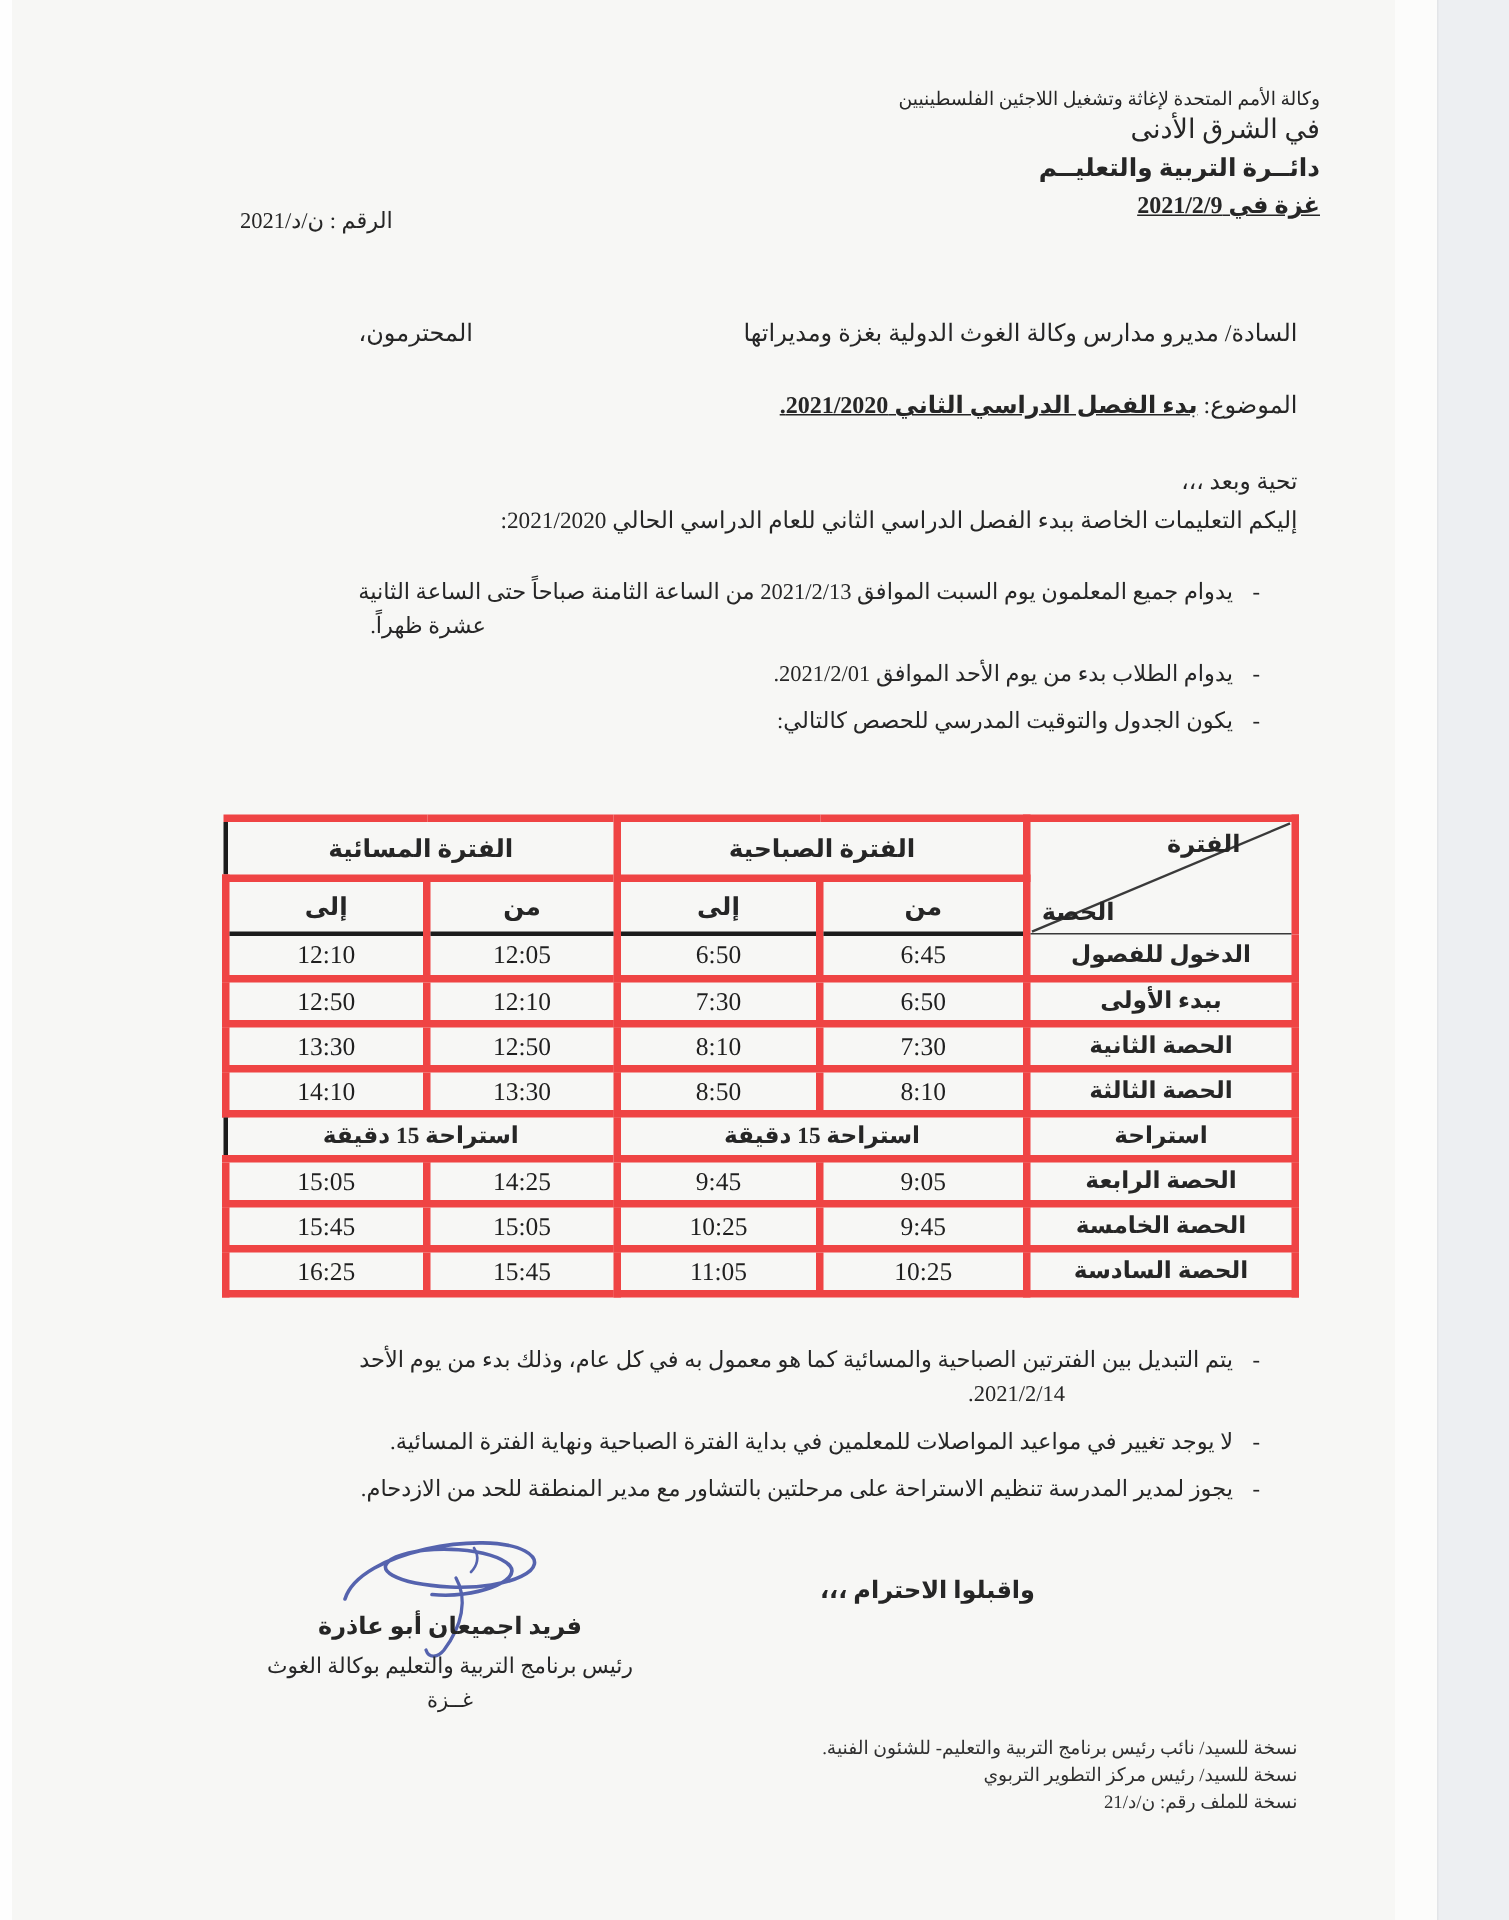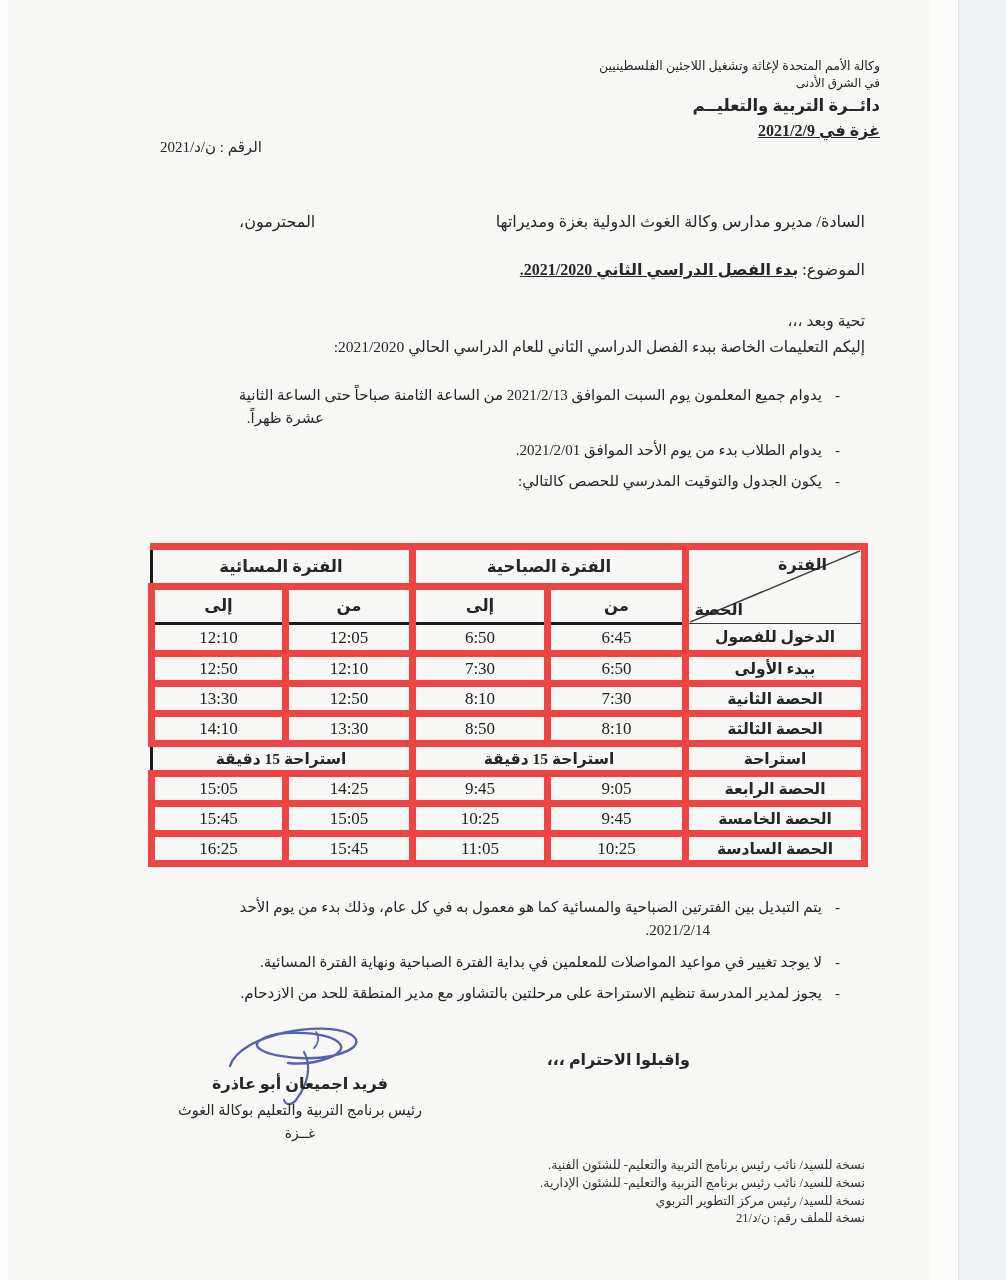--- a/index.html
+++ b/index.html
@@ -11,21 +11,21 @@
   }
   .edge-left  { position:absolute; left:0; top:0; width:8px;  height:1280px; background:#fefefe; }
   .edge-white { position:absolute; left:930px; top:0; width:28px; height:1280px; background:#fcfcfb; }
   .edge-band  { position:absolute; left:958px; top:0; width:48px; height:1280px; background:#edeff2; border-left:1px solid #e3e5e8; }
 
   .rtl { direction:rtl; }
 
   
   .letterhead { position:absolute; right:126px; top:58px; width:372px; text-align:right; }
   .lh-org1 { font-size:12.5px; letter-spacing:0; }
-  .lh-org2 { font-size:12px;  margin-top:2px; }
+  .lh-org2 { font-size:18px;  margin-top:2px; }
   .lh-dept { font-size:16.5px; font-weight:bold; margin-top:5px; }
   .lh-date { font-size:16px;  font-weight:bold; margin-top:5px; text-decoration:underline; display:inline-block; }
   .ref-no  { position:absolute; left:160px; top:138px; font-size:15px; }
 
   
   .addressee { position:absolute; right:141px; top:212px; width:626px; font-size:16px; display:flex; justify-content:space-between; }
   .subject   { position:absolute; right:141px; top:260px; font-size:16px;margin-left:17px; }
   .subject .subj-text { font-weight:bold; text-decoration:underline; }
 
   .greeting { position:absolute; right:141px; top:312px; font-size:15.5px; }
@@ -35,21 +35,21 @@
   .bullets { position:absolute; right:166px; top:384px; width:742px; }
   .bullet  { display:flex; gap:13px; font-size:15px; line-height:1.52; margin-bottom:9px; }
   .bullet .dash { flex:none; }
   .b-line2 { margin-left:8px; text-align:left; }
   .b-line2.indent-date { text-align:right; margin-right:112px; }
   .b-line2.small-indent { margin-right:6px; }
 
   
   .schedule { position:absolute; left:148px; top:543px; }
   table { border-collapse:collapse; direction:rtl; text-align:center; border:3px solid #1c1c1c; }
-  td { border:7px solid #ef4444; }
+  td { border:5px solid #ef4444; }
   tr.h1 td { height:40px; font-weight:bold; font-size:16.5px; border-bottom:1.5px solid #3a3a3a; }
   tr.h2 td { height:37px; font-weight:bold; font-size:16.5px; border-bottom:3px solid #1c1c1c; }
   tr.data td { height:30px; }
   td.time { font-size:17px; color:#1f1f1f; }
   td.row-label { font-weight:bold; font-size:15.5px; }
   tr.data td { border-top:1px dashed #8f8f8f; }
   td.vthick { border-left:2.5px solid #1c1c1c; }     
   td.vlabel { border-left:2.5px solid #1c1c1c; }
   td.corner { position:relative; border-bottom:3px solid #1c1c1c; }
   .corner-svg { position:absolute; left:0; top:0; width:100%; height:100%; }
@@ -235,17 +235,16 @@
   </svg>
 
   <div class="sig-block rtl">
     <div class="sig-name">فريد اجميعان أبو عاذرة</div>
     <div class="sig-title">رئيس برنامج التربية والتعليم بوكالة الغوث</div>
     <div class="sig-city">غــزة</div>
   </div>
 
   <div class="cc rtl">
     <div>نسخة للسيد/ نائب رئيس برنامج التربية والتعليم- للشئون الفنية.</div>
-    <div>نسخة للسيد/ نائب رئيس برنامج التربية والتعليم- للشئون الإدارية.</div>
     <div>نسخة للسيد/ رئيس مركز التطوير التربوي</div>
     <div>نسخة للملف رقم: ن/د/21</div>
   </div>
 </div>
 
 </body></html>

